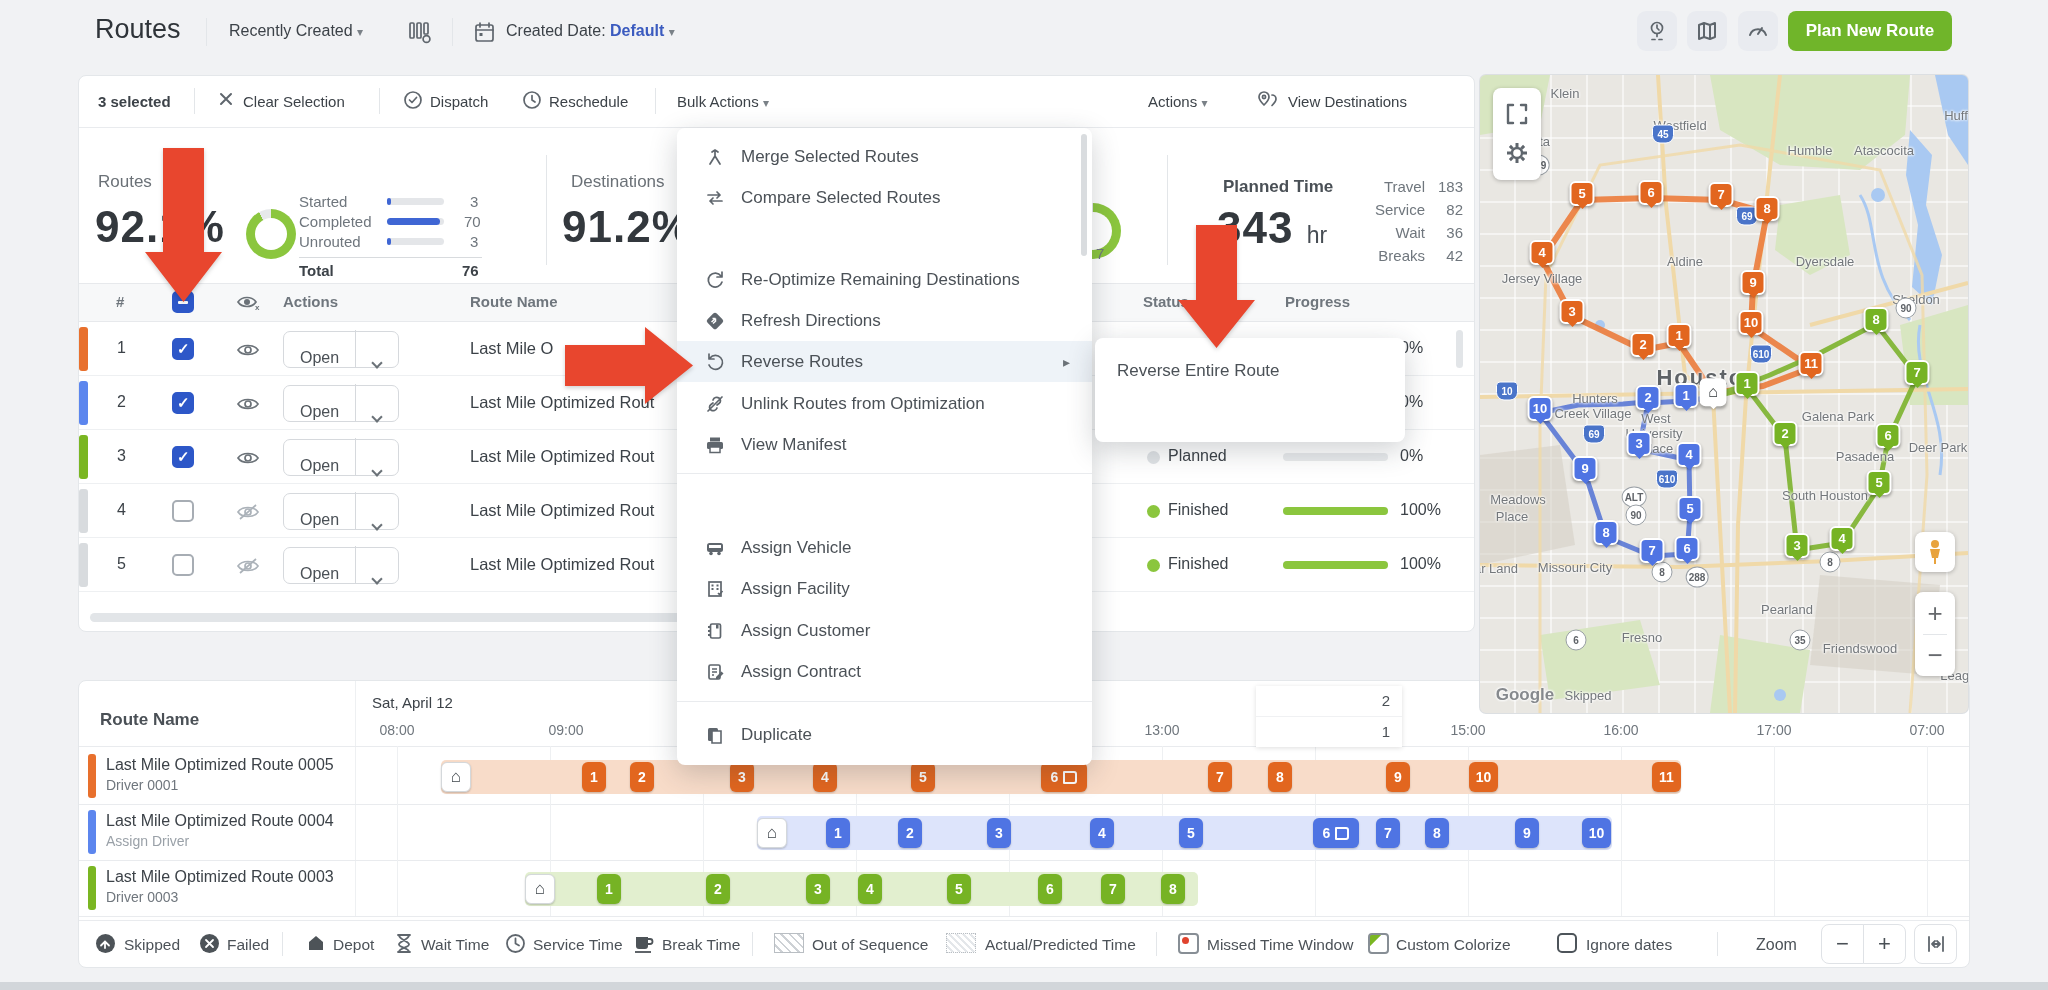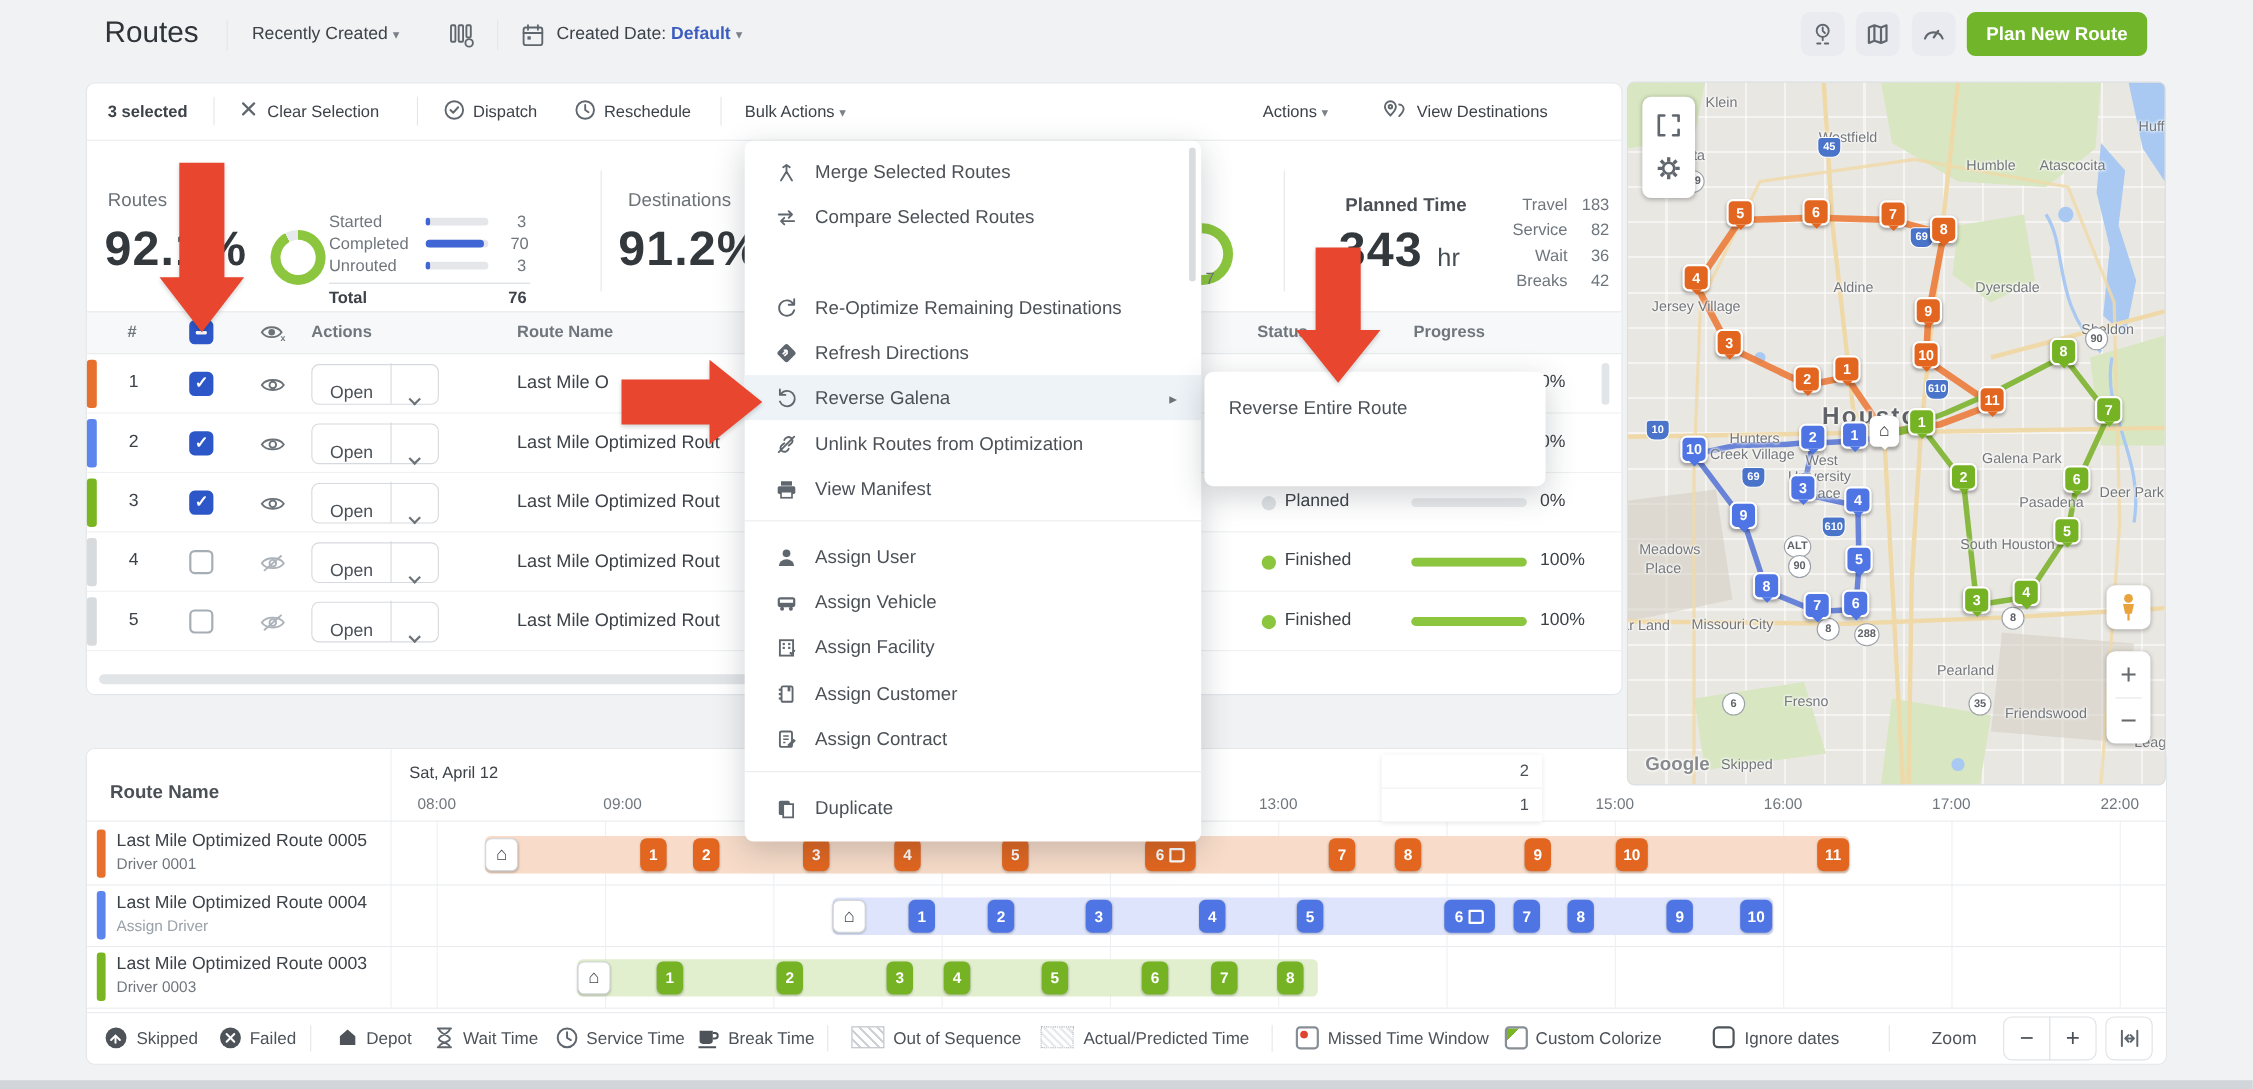--- a/index.html
+++ b/index.html
@@ -401,21 +401,21 @@
 <div class="hlab" style=";left:397px">08:00</div>
     <div class="hlab" style=";left:566px">09:00</div>
     <div class="hlab" style=";left:703px">10:00</div>
     <div class="hlab" style=";left:856px">11:00</div>
     <div class="hlab" style=";left:1009px">12:00</div>
     <div class="hlab" style=";left:1162px">13:00</div>
     <div class="hlab" style=";left:1315px">14:00</div>
     <div class="hlab" style=";left:1468px">15:00</div>
     <div class="hlab" style=";left:1621px">16:00</div>
     <div class="hlab" style=";left:1774px">17:00</div>
-    <div class="hlab" style=";left:1927px">22:00</div>
+    <div class="hlab" style=";left:1927px">07:00</div>
   </div>
 <div class="ab">
 
 <div class="vline" style=";left:397px"></div>
     <div class="vline" style=";left:550px"></div>
     <div class="vline" style=";left:703px"></div>
     <div class="vline" style=";left:856px"></div>
     <div class="vline" style=";left:1009px"></div>
     <div class="vline" style=";left:1162px"></div>
     <div class="vline" style=";left:1315px"></div>
@@ -737,21 +737,21 @@
         </svg>
       </span>
     <span class="mlab">Refresh Directions</span>
   </div>
   <div class="mitem active" style="top:213px">
     <span class="mic">
         <svg class="ic" width="20" height="20" viewBox="0 0 20 20">
           <path d="M5 6a7 7 0 1 1-1 7M4 2v5h5"></path>
         </svg>
       </span>
-    <span class="mlab">Reverse Galena</span>
+    <span class="mlab">Reverse Routes</span>
     <span class="sub">▸</span>
   </div>
   <div class="mitem" style="top:255px">
     <span class="mic">
         <svg class="ic" width="20" height="20" viewBox="0 0 20 20">
           <path d="M8 6a4 4 0 0 1 6-2c2 1.5 2 4 0 5.5l-2 1.5M12 14a4 4 0 0 1-6 2c-2-1.5-2-4 0-5.5l2-1.5M3 17L17 3"></path>
         </svg>
       </span>
     <span class="mlab">Unlink Routes from Optimization</span>
   </div>
@@ -759,29 +759,20 @@
     <span class="mic">
         <svg width="20" height="20" viewBox="0 0 20 20">
           <rect x="2" y="7" width="16" height="7" rx="1.5" fill="#5f666d"></rect>
           <rect x="5" y="2.5" width="10" height="4" fill="#5f666d"></rect>
           <rect x="5" y="12" width="10" height="5.5" fill="#fff" stroke="#5f666d" stroke-width="1.5"></rect>
         </svg>
       </span>
     <span class="mlab">View Manifest</span>
   </div>
   <div class="mdiv" style="top:345px"></div>
-  <div class="mitem" style="top:358px">
-    <span class="mic">
-        <svg width="20" height="20" viewBox="0 0 20 20" fill="#5f666d">
-          <circle cx="10" cy="6" r="3.5"></circle>
-          <path d="M3 17.5a7 6 0 0 1 14 0z"></path>
-        </svg>
-      </span>
-    <span class="mlab">Assign User</span>
-  </div>
   <div class="mitem" style="top:399px">
     <span class="mic">
         <svg width="20" height="20" viewBox="0 0 20 20" fill="#5f666d">
           <rect x="2" y="5" width="16" height="9" rx="2.5"></rect>
           <circle cx="6" cy="15.5" r="1.8"></circle>
           <circle cx="14" cy="15.5" r="1.8"></circle>
           <rect x="4" y="7" width="12" height="3" fill="#fff"></rect>
         </svg>
       </span>
     <span class="mlab">Assign Vehicle</span>

